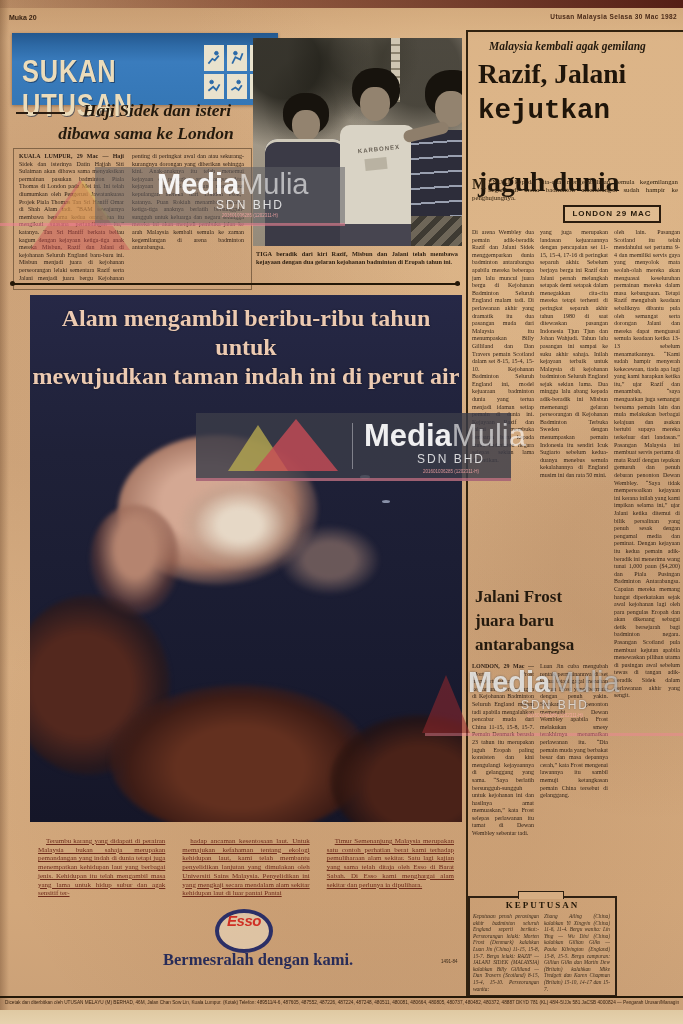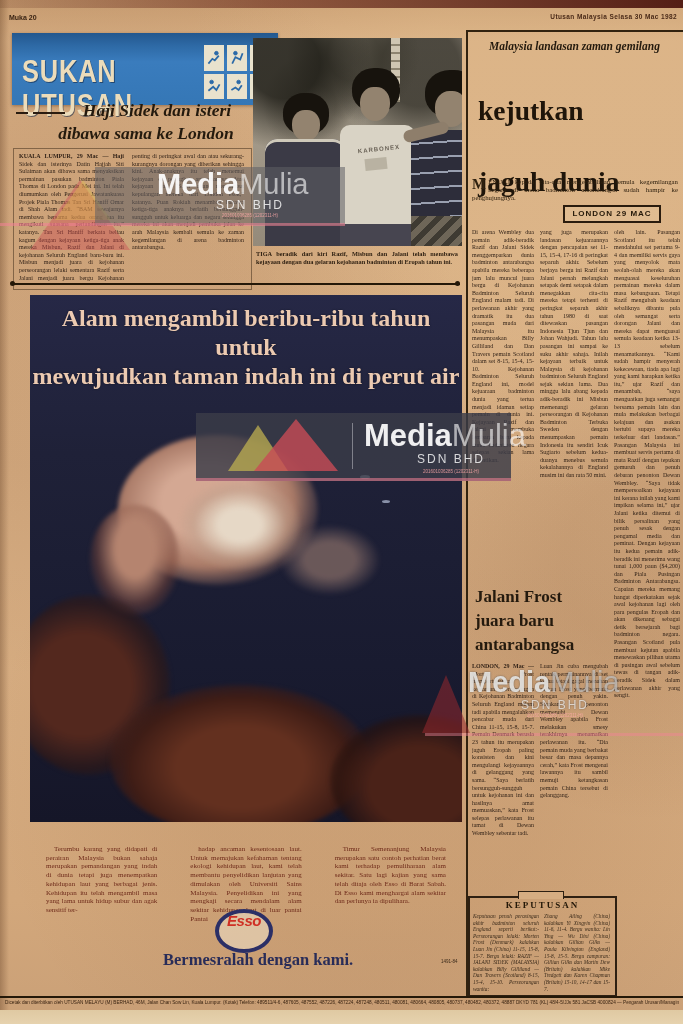--- a/index.html
+++ b/index.html
@@ -54,21 +54,21 @@
   .kbox{border:2px solid #2e2012;}
   .ktitle{font:bold 9px/11px "Liberation Serif",serif;letter-spacing:2px;color:#241808;text-align:center;}
   .kcol{font:italic 5.3px/6.6px "Liberation Serif",serif;color:#3a2a1a;text-align:justify;}
   
   .ad-navy{left:30px;top:295px;width:432px;height:527px;overflow:hidden;
     background:linear-gradient(180deg,#262846 0%,#1f2138 30%,#191b30 70%,#151628 100%);}
   .ad-h{font:bold 24px/29px "Liberation Serif",serif;color:#eccab1;text-align:center;text-shadow:0 0 2px rgba(0,0,0,.5);}
   .coral{position:absolute;border-radius:50%;filter:blur(2px);}
   .ad-cols{left:34px;top:833px;width:424px;display:flex;gap:9px;}
   .ad-col{width:136px;font:7px/8.7px "Liberation Serif",serif;color:#6e2a1a;text-align:justify;}
-  .ad-col p{margin:12px;text-indent:8px;}
+  .ad-col p{margin:4px;text-indent:8px;text-decoration:underline;}
   .esso{left:215px;top:909px;width:50px;height:36px;border:4px solid #2b2f66;border-radius:50%;background:rgba(235,220,195,.6);display:flex;align-items:flex-start;justify-content:center;}
   .esso span{font:bold italic 15px/15px "Liberation Sans",sans-serif;color:#cf2f24;letter-spacing:-0.5px;}
   .tagline{font:bold 16.5px/18px "Liberation Serif",serif;color:#282c58;}
   .adcode{font:4.5px/5px "Liberation Sans",sans-serif;color:#3a2a1a;}
   .wm-name-b{font:bold 29px/30px "Liberation Sans",sans-serif;color:rgba(255,255,255,.92);}
   .wm-name-l{font:29px/30px "Liberation Sans",sans-serif;color:rgba(255,255,255,.6);}
   .wm-sub{font:12px/13px "Liberation Sans",sans-serif;color:rgba(255,255,255,.8);letter-spacing:2px;text-align:center;}
   .wm-reg{font:4.5px/6px "Liberation Sans",sans-serif;color:rgba(255,170,170,.8);text-align:center;}
   .tri{position:absolute;width:0;height:0;}
   .pinkline{position:absolute;height:3px;background:rgba(242,130,150,.55);}
@@ -191,22 +191,23 @@
   </div>
   <div class="abs esso">
       <span>Esso</span>
     </div>
   <div class="abs tagline" style="left:163px;top:951px;">Bermesralah dengan kami.</div>
   <div class="abs adcode" style="left:441px;top:959px;">1491-84</div>
 
   <div class="abs vrule" style="left:466px;top:30px;width:2px;height:966px;"></div>
   <div class="abs vrule" style="left:466px;top:30px;width:217px;height:2px;"></div>
 
-  <div class="abs kicker" style="left:489px;top:40px;">Malaysia landasan zaman gemilang</div>
-  <div class="abs bigh" style="left:478px;top:92px;">kejutkan</div>
+  <div class="abs kicker" style="left:489px;top:40px;">Malaysia kembali agak gemilang</div>
+  <div class="abs bigh" style="left:478px;top:55px;">Razif, Jalani</div>
+  <div class="abs bigh" style="left:478px;top:92px;font-family:Liberation Mono, monospace;">kejutkan</div>
   <div class="abs bigh" style="left:478px;top:129px;margin-top:34px;">jaguh dunia</div>
 
   <div class="abs lead" style="left:472px;top:178px;width:206px;height:26px;"><span class="dropcap">M</span><span>ENUJU kepada cita-cita mengembalikan semula kegemilangan negara di arena badminton antarabangsa sudah hampir ke penghujungnya.</span></div>
 
   <div class="abs datebox" style="left:563px;top:205px;width:94px;height:14px;">LONDON 29 MAC</div>
 
   <div class="abs news" style="left:472px;top:229px;width:62px;height:350px;">Di arena Wembley dua pemain adik-beradik Razif dan Jalani Sidek menggemparkan dunia badminton antarabangsa apabila mereka beberapa jam lalu muncul juara bergu di Kejohanan Badminton Seluruh England malam tadi. Di perlawanan akhir yang dramatik itu dua pasangan muda dari Malaysia itu menumpaskan Billy Gilliland dan Dan Travers pemain Scotland dalam set 8-15, 15-4, 15-10. Kejohanan Badminton Seluruh England ini, model kejuaraan badminton dunia yang tertua menjadi idaman setiap pemain di dunia ini. Kejayaan Razif dan Jalani membuka lembaran baru kepada dunia badminton negara selepas sekian lama dinantikan.</div>
   <div class="abs news" style="left:540px;top:229px;width:68px;height:350px;">yang juga merupakan landasan kejuaraannya dengan pencapaian set 11-15, 15-4, 17-16 di peringkat separuh akhir. Sebelum berjaya bergu ini Razif dan Jalani pernah melangkah setapak demi setapak dalam menegakkan cita-cita mereka tetapi terhenti di peringkat separuh akhir tahun 1980 di saat ditewaskan pasangan Indonesia Tjun Tjun dan Johan Wahjudi. Tahun lalu pasangan ini sampai ke suku akhir sahaja. Inilah kejayaan terbaik untuk Malaysia di kejohanan badminton Seluruh England sejak sekian lama. Dua minggu lalu abang kepada adik-beradik ini Misbun memenangi gelaran perseorangan di Kejohanan Badminton Terbuka Sweden dengan menumpaskan pemain Indonesia itu sendiri Icuk Sugiarto sebelum kedua-duanya menebus semula kekalahannya di England musim ini dan rata 50 mini.</div>
   <div class="abs news" style="left:614px;top:229px;width:66px;height:762px;">oleh lain. Pasangan Scotland itu telah mendahului set pertama 9-4 dan memiliki servis gaya yang menyolok mata seolah-olah mereka akan menguasai keseluruhan permainan mereka dalam masa kebangsaan. Tetapi Razif mengubah keadaan sebaliknya dibantu pula oleh semangat serta dorongan Jalani dan mereka dapat menguasai semula keadaan ketika 13-13 sebelum menamatkannya. “Kami sudah hampir menyerah kekecewaan, tiada apa lagi yang kami harapkan ketika itu,” ujar Razif dan menambah, “saya menguatkan juga semangat bersama pemain lain dan mula melakukan berbagai kelajuan dan asakan bertubi supaya mereka terkeluar dari landasan.” Pasangan Malaysia ini membuat servis pertama di mata Razif dengan tepukan gemuruh dan penuh debaran penonton Dewan Wembley. “Saya tidak mempersoalkan kejayaan ini kerana inilah yang kami impikan selama ini,” ujar Jalani ketika ditemui di bilik persalinan yang penuh sesak dengan pengamal media dan peminat. Dengan kejayaan itu kedua pemain adik-beradik ini menerima wang tunai 1,000 paun ($4,200) dan Piala Pusingan Badminton Antarabangsa. Capaian mereka memang hangat diperkatakan sejak awal kejohanan lagi oleh para pengulas Eropah dan akan dikenang sebagai detik bersejarah bagi badminton negara. Pasangan Scotland pula membuat kejutan apabila menewaskan pilihan utama di pusingan awal sebelum tewas di tangan adik-beradik Sidek dalam perlawanan akhir yang sengit.</div>
 

